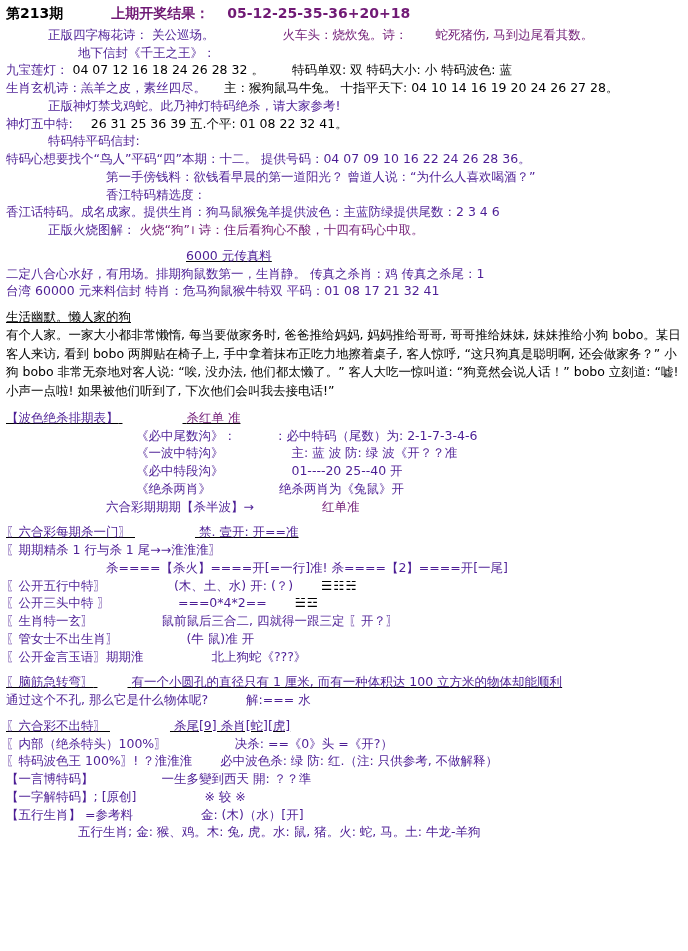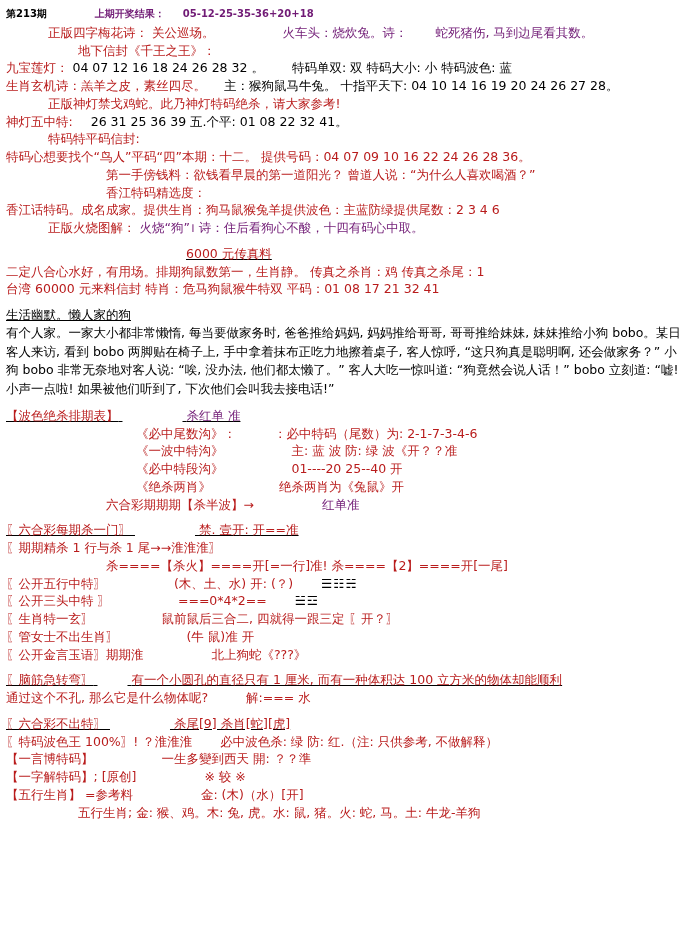--- a/index.html
+++ b/index.html
@@ -10,25 +10,25 @@
     font-size:12.5px;
     color:#000;
     line-height:1.42;
   }
   .page{width:688px;padding:4px 6px 6px 6px;box-sizing:border-box;}
   .row{display:block;white-space:nowrap;overflow:hidden;}
   .ind1{padding-left:42px;}
   .ind2{padding-left:72px;}
   .ind3{padding-left:100px;}
   .ind4{padding-left:130px;}
-  .blue{color:#b91c1c;}
+  .blue{color:#4c1d95;}
   .red{color:#701a75;}
   .black{color:#000000;}
   .title-line{margin-bottom:2px;}
-  .hdr{font-weight:bold;font-size:10px;}
+  .hdr{font-weight:bold;font-size:14px;}
   .sp{display:inline-block;}
   .s10{width:10px;}
   .s20{width:20px;}
   .s30{width:30px;}
   .s40{width:40px;}
   .s60{width:60px;}
   .para{color:#000;white-space:normal;line-height:1.5;}
   .center6000{padding-left:180px;}
   .blk{margin-top:8px;text-decoration:underline;}
   .hexline{letter-spacing:1px;}
@@ -221,20 +221,25 @@
     <span class="sp s30"></span>
     <span class="blue">解:=== 水</span>
   </div>
 
   <div class="row blk">
     <span class="blue">〖六合彩不出特〗</span>
     <span class="sp s60"></span>
     <span class="blue">杀尾[9] 杀肖[蛇][虎]</span>
   </div>
 
+  <div class="row">
+    <span class="blue">〖内部（绝杀特头）100%〗</span>
+    <span class="sp s60"></span>
+    <span class="blue">决杀:  ==《0》头 =《开?）</span>
+  </div>
 
   <div class="row">
     <span class="blue">〖特码波色王 100%〗! ？淮淮淮</span>
     <span class="sp s20"></span>
     <span class="blue">必中波色杀: 绿 防: 红.（注: 只供参考, 不做解释）</span>
   </div>
 
   <div class="row">
     <span class="blue">【一言博特码】</span>
     <span class="sp s60"></span>

